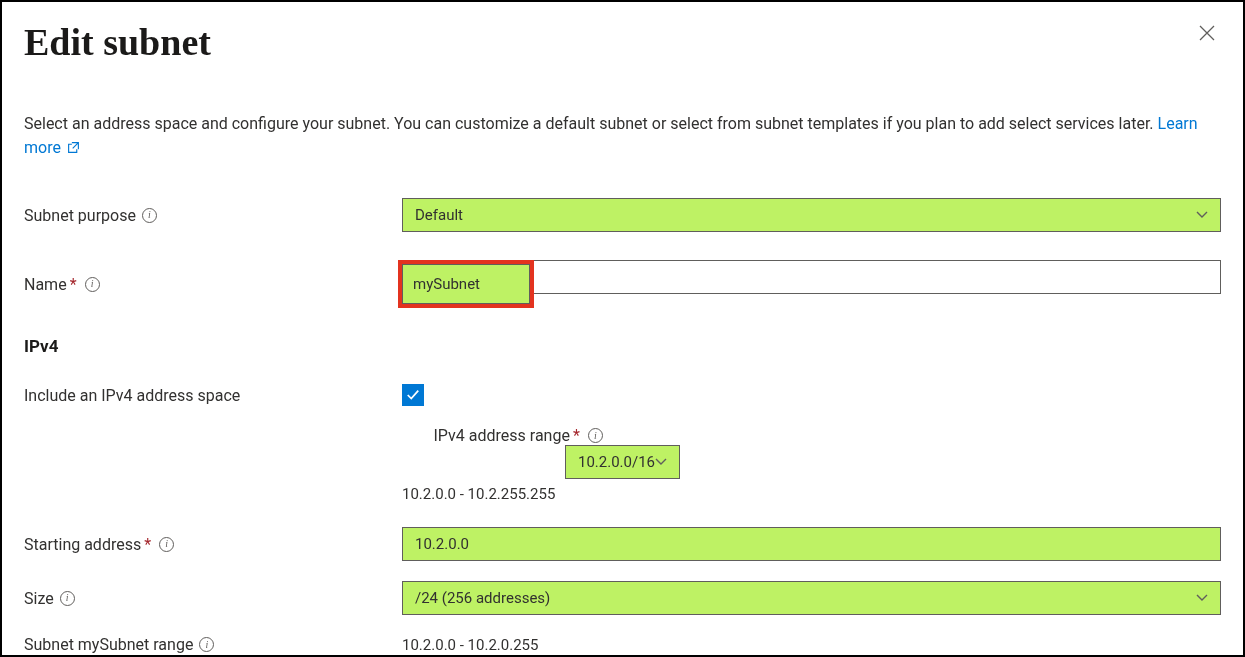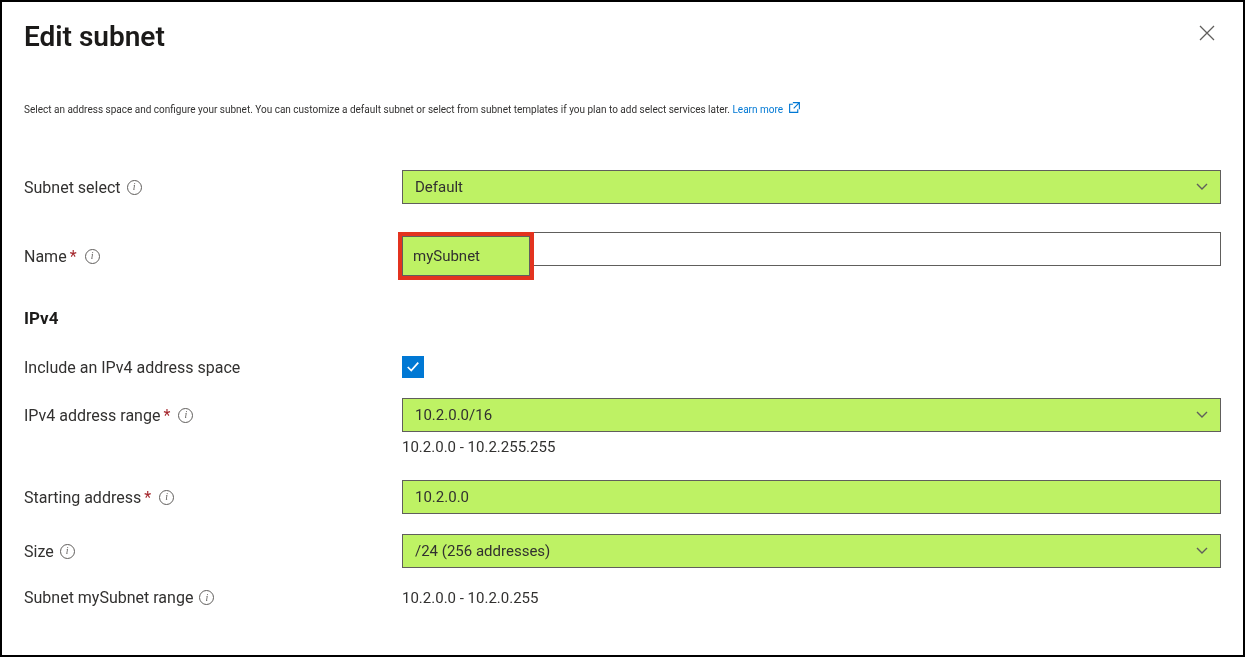--- a/index.html
+++ b/index.html
@@ -12,38 +12,39 @@
     border: 2px solid #000;
     padding: 18px 22px;
     position: relative;
   }
   .header-row {
     display: flex;
     justify-content: space-between;
     align-items: flex-start;
   }
   h1 {
-    font-size: 28px;
+    font-size: 38px;
     font-weight: 600;
     color: #1b1a19;
     margin-bottom: 48px;
+    font-family: Liberation Serif, serif;
   }
   .close-btn {
     font-size: 20px;
     font-weight: 300;
     color: #605e5c;
     cursor: pointer;
     padding: 4px 6px;
     line-height: 1;
   }
   .intro {
-    font-size: 10px;
+    font-size: 16px;
     color: #323130;
     line-height: 1.5;
-    margin-bottom: 53px;
+    margin-bottom: 38px;
     max-width: 1200px;
   }
   .learn-link {
     color: #0078d4;
     text-decoration: none;
     cursor: pointer;
   }
   .learn-link svg { vertical-align: -1px; margin-left: 2px; }
   .form-row {
     display: flex;
@@ -130,21 +131,21 @@
     align-items: flex-start;
   }
   .name-remainder {
     flex: 1;
     height: 34px;
     border: 1px solid #605e5c;
     border-left: none;
     background: #fff;
   }
   .ipv4-block .form-row { margin-bottom: 20px; }
-  .ipv4-block .with-helper { margin-bottom: 4px; }
+  .ipv4-block .with-helper { margin-bottom: 4px; flex-direction: column; }
   .helper-row { margin-left: 378px; margin-bottom: 24px; }
 </style>
 </head>
 <body>
 
 <div class="header-row">
   <h1>Edit subnet</h1>
   <div class="close-btn">
     <svg width="16" height="16" viewBox="0 0 16 16">
         <path d="M1 1 L15 15 M15 1 L1 15" stroke="#605e5c" stroke-width="1.3" fill="none"></path>
@@ -157,21 +158,21 @@
   <a class="learn-link">
     <span>Learn more</span>
     <svg width="13" height="13" viewBox="0 0 16 16">
         <path d="M6 2h8v8M14 2L7 9M12 10v4H2V4h4" fill="none" stroke="#0078d4" stroke-width="1.4"></path>
       </svg>
   </a>
 </p>
 
 <div class="form-row">
   <div class="label-col">
-    <span>Subnet select</span>
+    <span>Subnet purpose</span>
     <span class="info-icon">i</span>
   </div>
   <div class="field-col">
     <div class="select-box">
       <span>Default</span>
       <span class="chevron">
         <svg width="12" height="8" viewBox="0 0 12 8">
             <path d="M1 1l5 5 5-5" fill="none" stroke="#605e5c" stroke-width="1.4"></path>
           </svg>
       </span>

